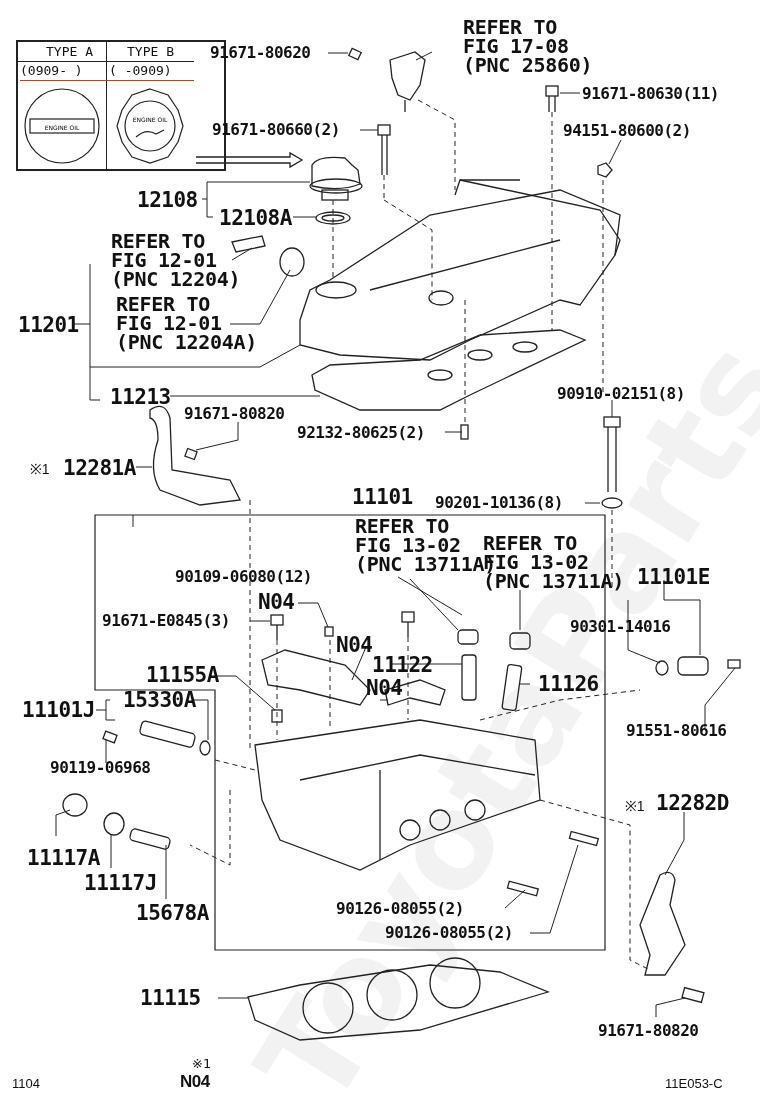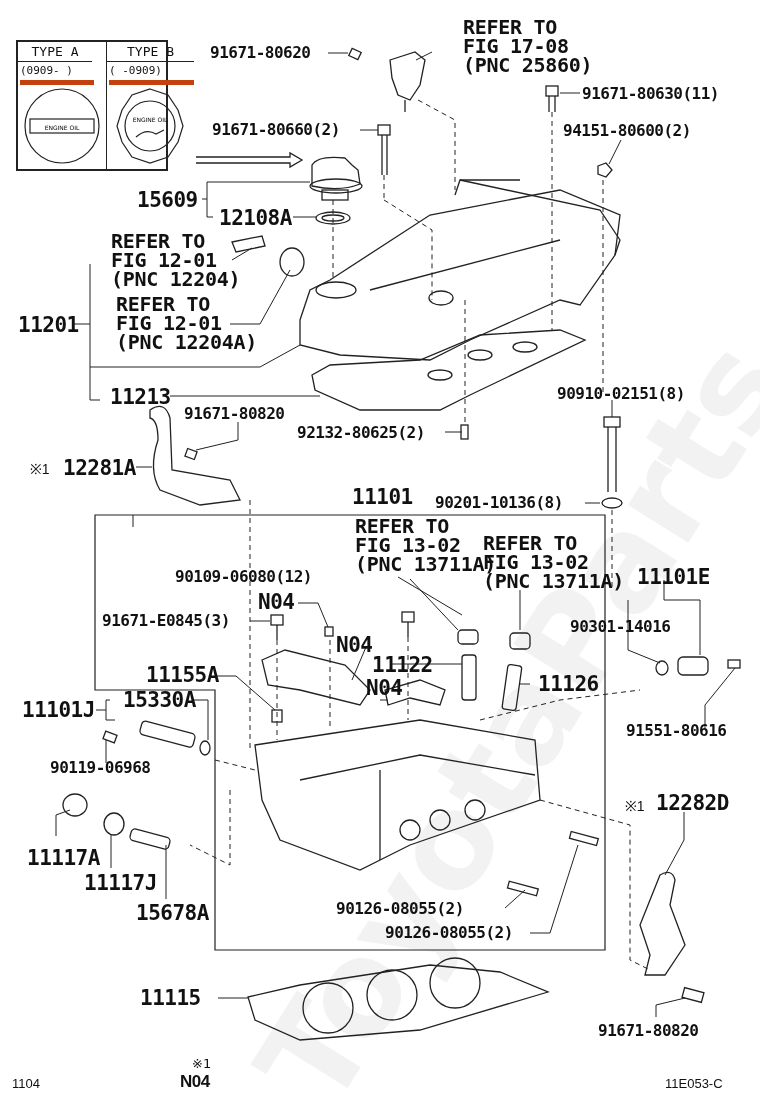--- a/index.html
+++ b/index.html
@@ -4,23 +4,23 @@
 <style>
   html,body{margin:0;padding:0;background:#fff;}
   #canvas{position:relative;width:760px;height:1112px;background:#fff;overflow:hidden;
     font-family:"DejaVu Sans Mono","Liberation Mono",monospace;color:#111;}
   svg.art{position:absolute;left:0;top:0;}
   .lbl{position:absolute;white-space:nowrap;font-weight:bold;font-size:16px;line-height:18px;letter-spacing:-0.5px;}
   .big{font-size:21px;line-height:22px;}
   .ref{position:absolute;white-space:pre;font-weight:bold;font-size:20px;line-height:19px;letter-spacing:-0.3px;}
   .small{position:absolute;white-space:nowrap;font-size:13px;font-family:"Liberation Sans",sans-serif;}
   .note{position:absolute;white-space:nowrap;font-size:13px;font-family:"DejaVu Sans",sans-serif;}
-  .tbl{position:absolute;left:16px;top:40px;width:152px;height:131px;border:2px solid #222;box-sizing:border-box;}
+  .tbl{position:absolute;left:16px;top:40px;width:210px;height:131px;border:2px solid #222;box-sizing:border-box;}
   .tbl .h{position:absolute;top:0;height:19px;width:50%;font-size:13px;text-align:center;line-height:19px;border-bottom:1px solid #222;}
-  .tbl .d{position:absolute;top:19px;height:19px;width:50%;font-size:11px;line-height:19px;border-bottom:5px solid #c2410c;}
+  .tbl .d{position:absolute;top:19px;height:19px;width:50%;font-size:13px;line-height:19px;border-bottom:1px solid #c2410c;}
   .tbl .vl{position:absolute;left:88px;top:0;bottom:0;border-left:1px solid #222;}
   .wm{position:absolute;font-family:"DejaVu Sans",sans-serif;font-size:130px;color:#f2f2f2;transform:rotate(-58deg);left:40px;top:560px;white-space:nowrap;font-weight:bold;}
 </style>
 </head>
 <body>
 
 <div id="canvas">
 
   <div class="wm">ToyotaParts.ru</div>
 
@@ -247,21 +247,21 @@
 FIG 13-02
 (PNC 13711A)</div>
   <div class="ref" style="left:483px;top:534px">REFER TO
 FIG 13-02
 (PNC 13711A)</div>
 
   <div class="lbl" style="left:210px;top:44px">91671-80620</div>
   <div class="lbl" style="left:582px;top:85px">91671-80630(11)</div>
   <div class="lbl" style="left:212px;top:121px">91671-80660(2)</div>
   <div class="lbl" style="left:563px;top:122px">94151-80600(2)</div>
-  <div class="lbl big" style="left:137px;top:189px">15609</div>
+  <div class="lbl big" style="left:137px;top:189px">12108</div>
   <div class="lbl big" style="left:219px;top:207px">12108A</div>
   <div class="lbl big" style="left:18px;top:314px">11201</div>
   <div class="lbl big" style="left:110px;top:386px">11213</div>
   <div class="lbl" style="left:557px;top:385px">90910-02151(8)</div>
   <div class="lbl" style="left:184px;top:405px">91671-80820</div>
   <div class="lbl" style="left:297px;top:424px">92132-80625(2)</div>
   <div class="small" style="left:30px;top:459px;font-size:14px">※1</div>
   <div class="lbl big" style="left:63px;top:457px">12281A</div>
   <div class="lbl big" style="left:352px;top:486px">11101</div>
   <div class="lbl" style="left:435px;top:494px">90201-10136(8)</div>

